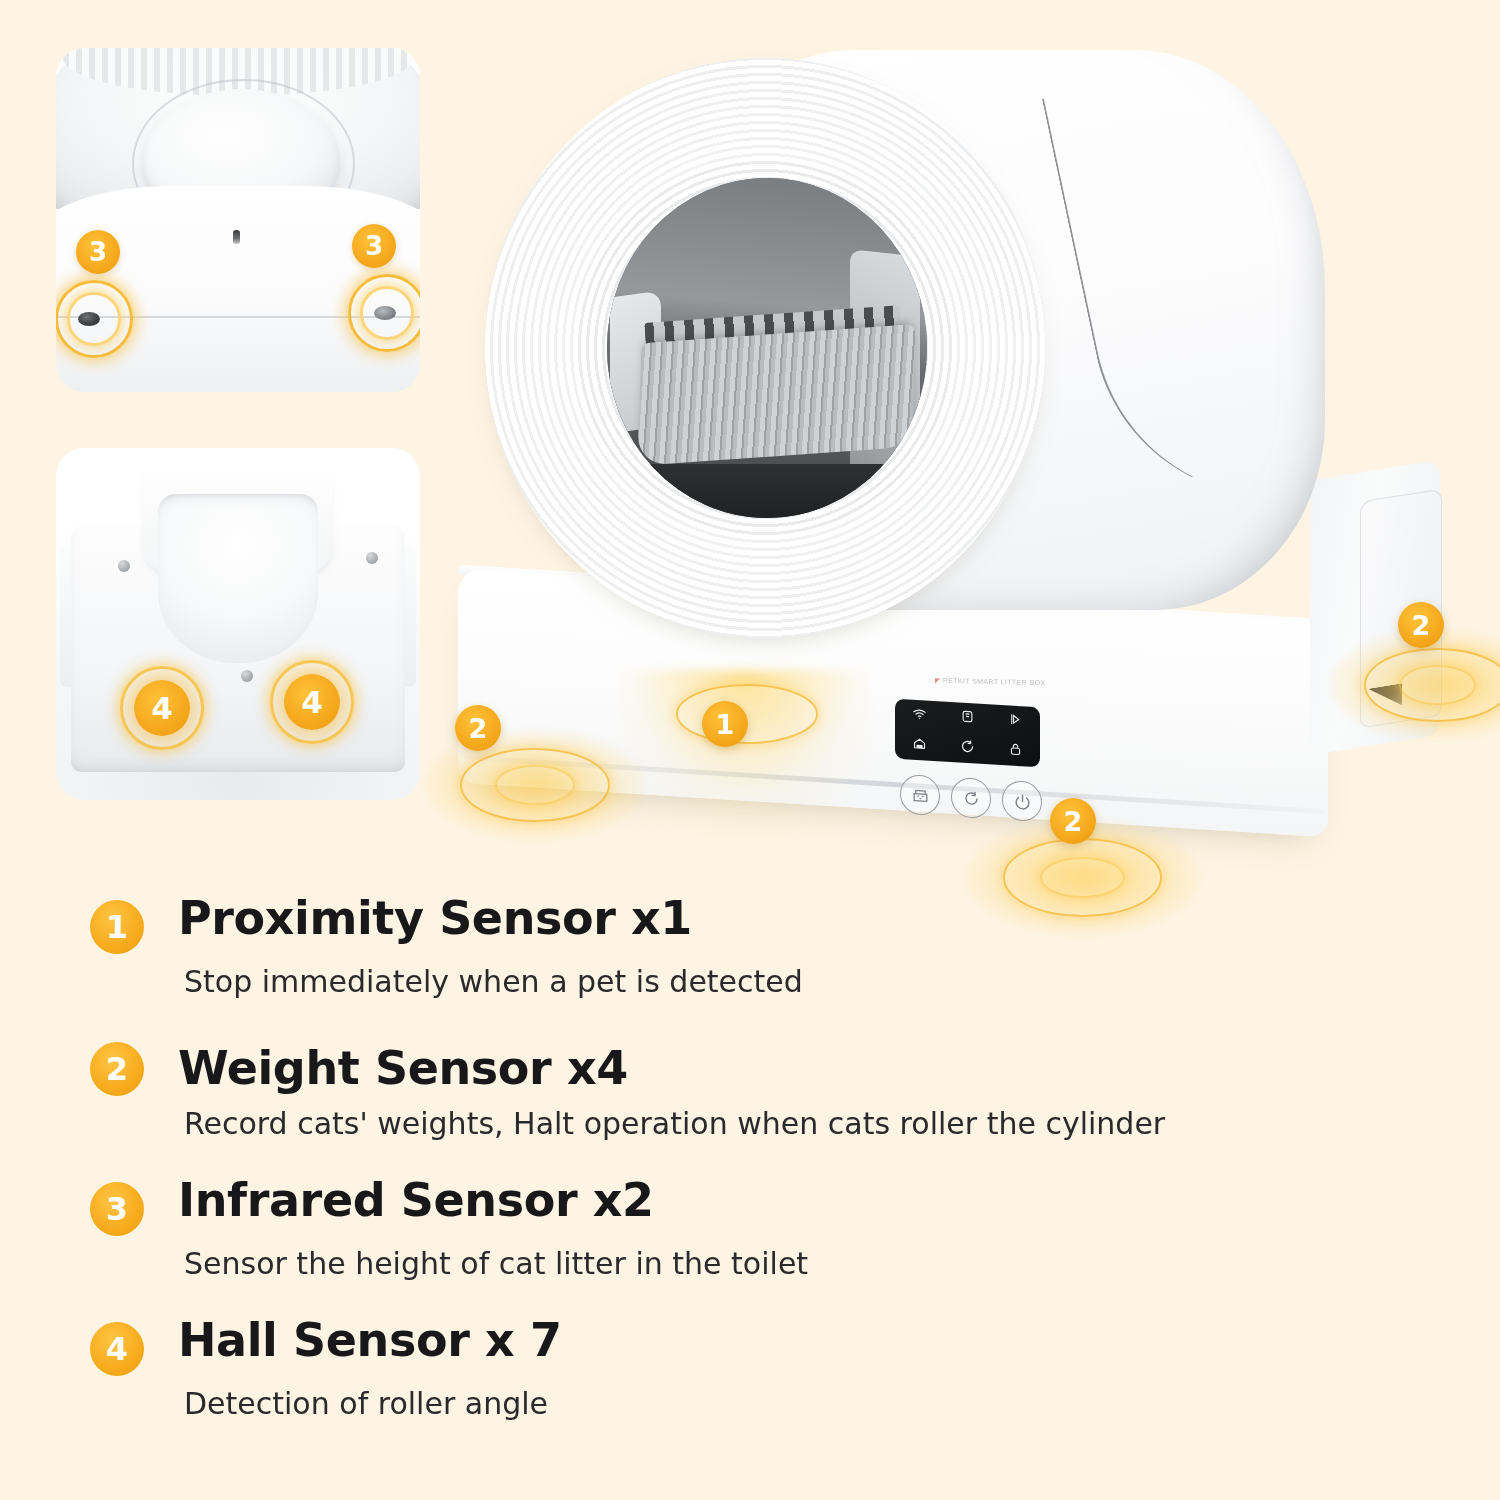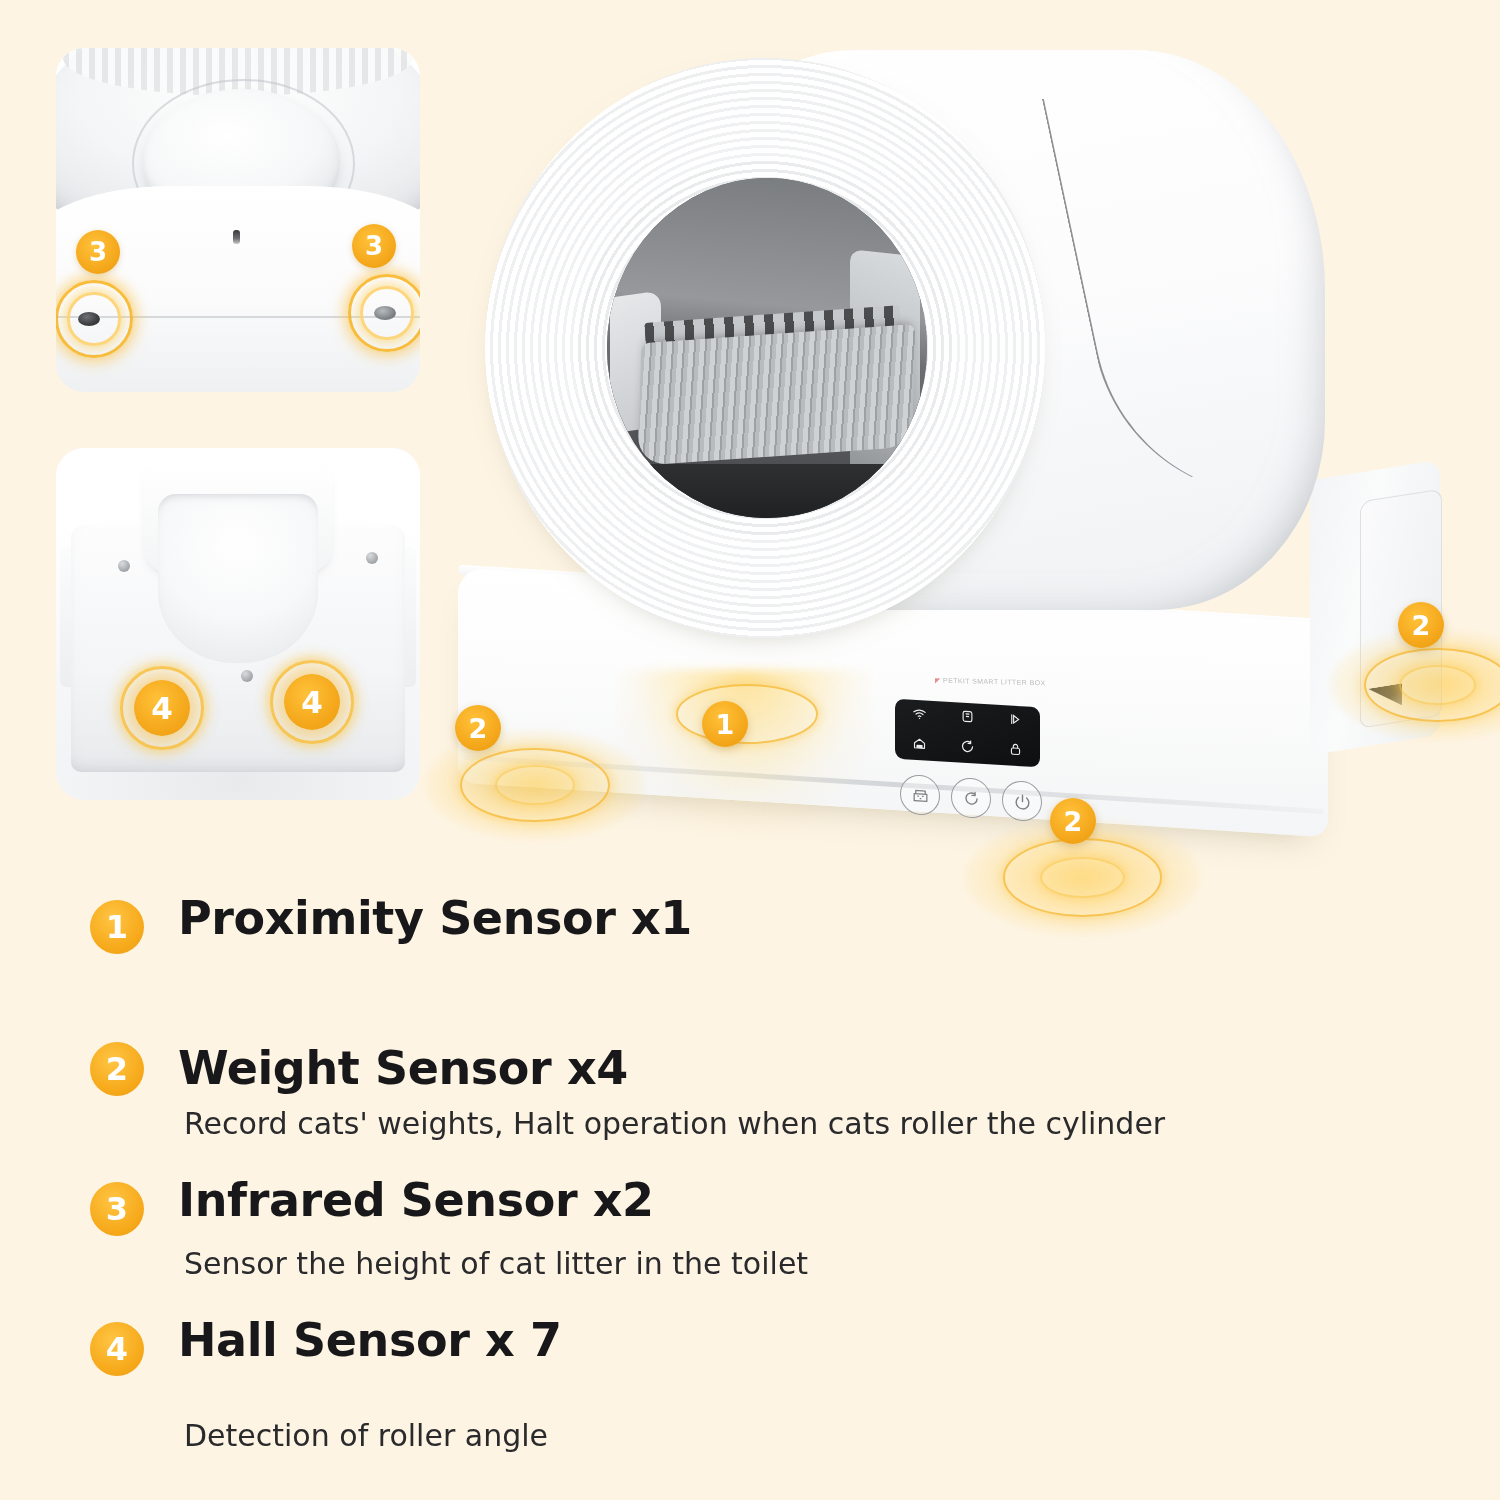--- a/index.html
+++ b/index.html
@@ -578,21 +578,21 @@
   #feat2 .feat-badge { top: 14px; }
   #feat2 .feat-title { top: 13px; }
   #feat2 .feat-desc  { top: 78px; }
 
   #feat3 .feat-badge { top: 14px; }
   #feat3 .feat-title { top: 5px; }
   #feat3 .feat-desc  { top: 78px; }
 
   #feat4 .feat-badge { top: 14px; }
   #feat4 .feat-title { top: 5px; }
-  #feat4 .feat-desc  { top: 78px; margin-top: 32px; }
+  #feat4 .feat-desc  { top: 78px; }
 </style>
 </head>
 <body>
 
 <div class="stage">
 
   <div class="inset" id="inset-ir">
     <div class="inset-bg"></div>
     <div class="ir-lid"></div>
     <div class="ir-ridge"></div>
@@ -751,20 +751,21 @@
         <div class="ring2"></div>
     </div>
     <div class="num-badge" style="left:968px; top:562px;">2</div>
   </div>
 
   <div id="features">
 
     <div class="feat" id="feat1">
       <div class="feat-badge">1</div>
       <div class="feat-title">Proximity Sensor  x1</div>
+      <div class="feat-desc">Stop immediately when a pet is detected</div>
     </div>
 
     <div class="feat" id="feat2">
       <div class="feat-badge">2</div>
       <div class="feat-title">Weight Sensor  x4</div>
       <div class="feat-desc">Record cats' weights, Halt operation when cats roller the cylinder</div>
     </div>
 
     <div class="feat" id="feat3">
       <div class="feat-badge">3</div>

